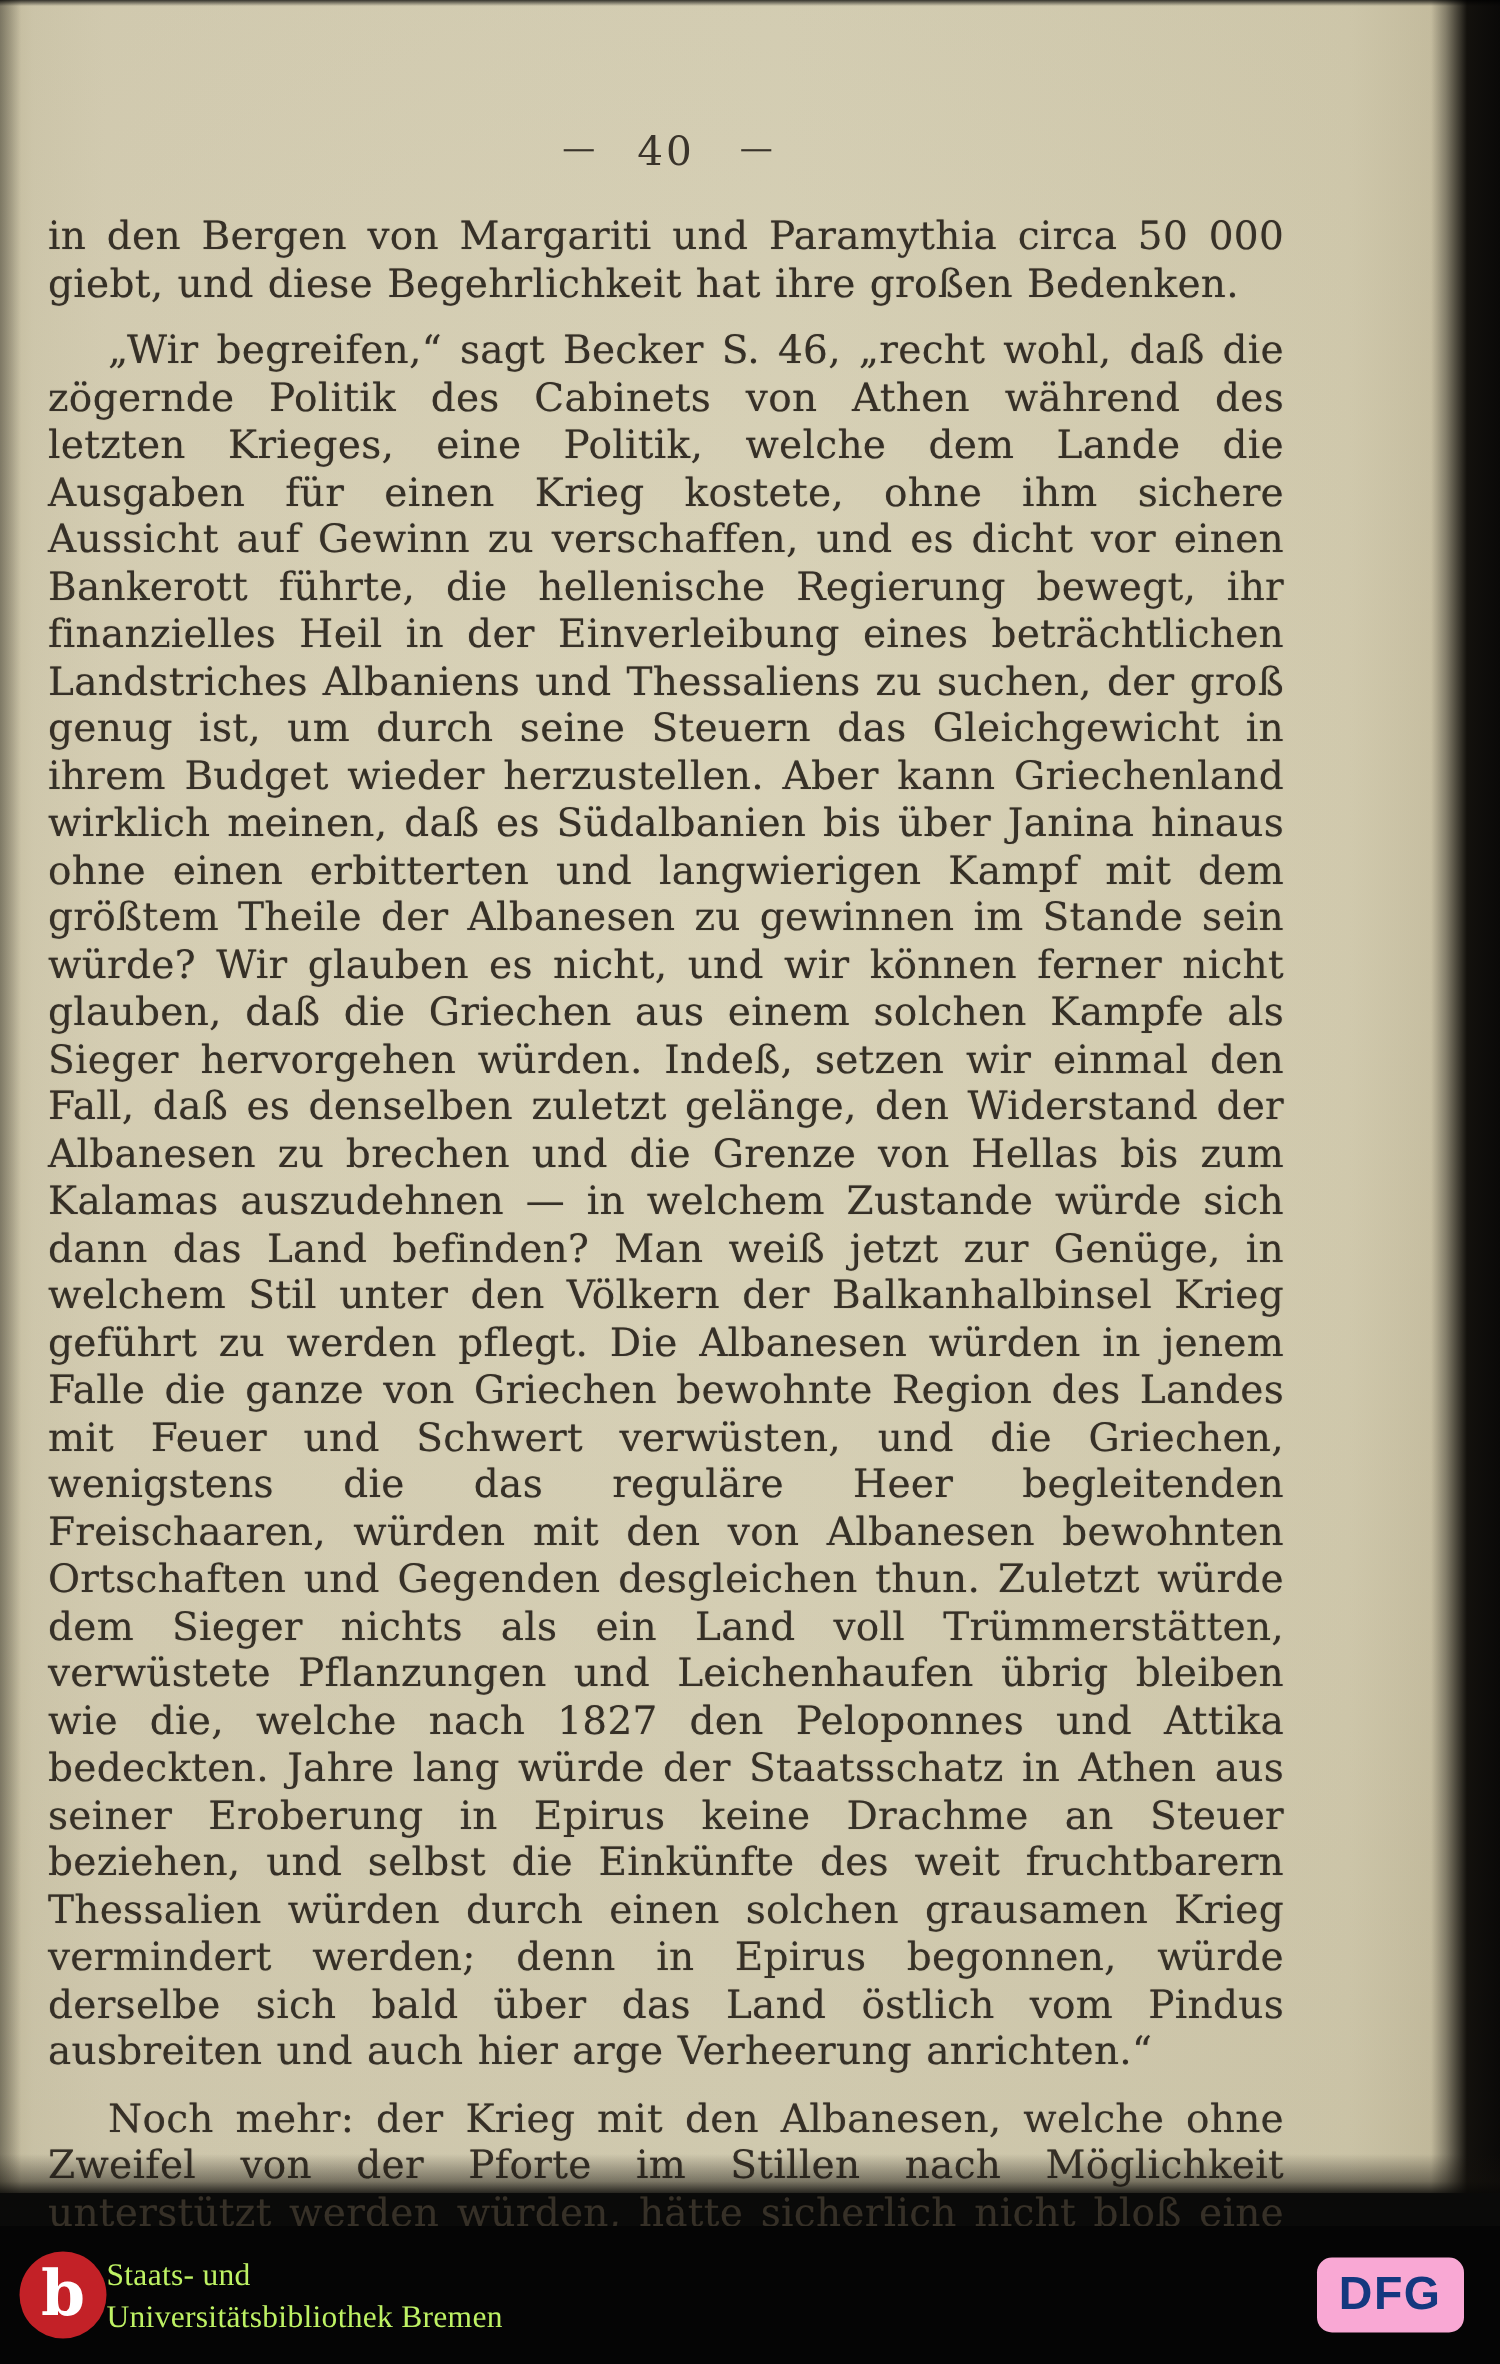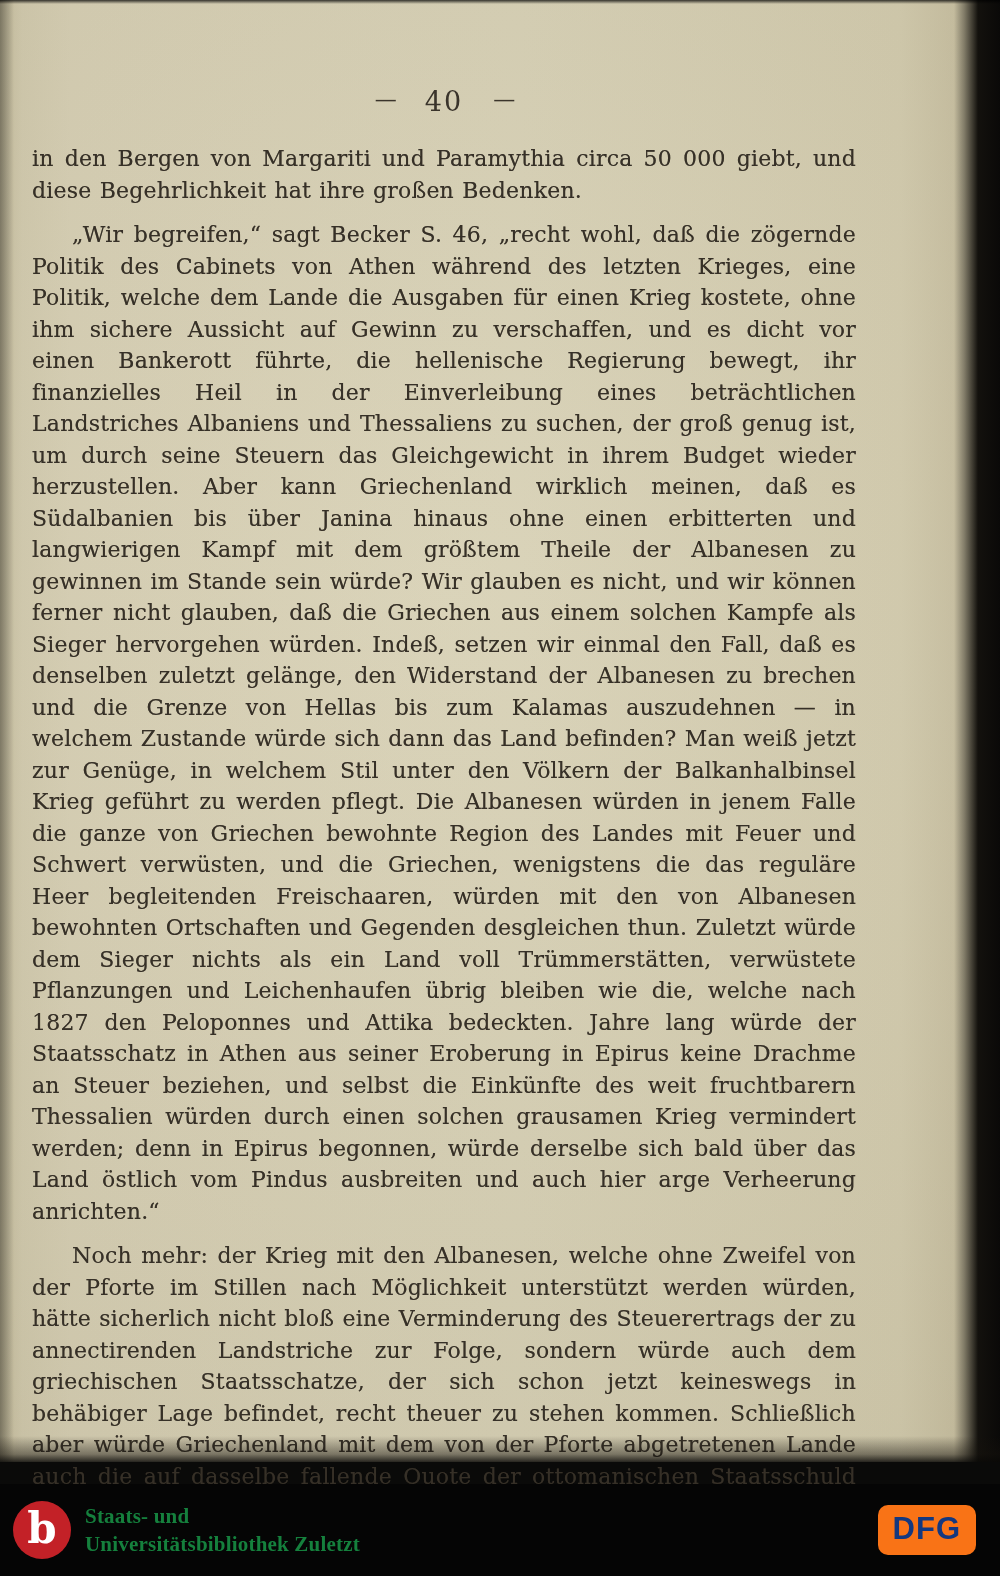--- a/index.html
+++ b/index.html
@@ -75,21 +75,21 @@
     letter-spacing: -2px;
     position: relative;
     top: -2px;
   }
   .page-header .num {
     font-size: 27px;
     letter-spacing: 2px;
   }
   .para {
     margin: 0 0 13px 0;
-    font-size: 22px;
+    font-size: 26px;
     line-height: 31.5px;
     text-align: justify;
     text-indent: 40px;
     letter-spacing: 0.2px;
     word-spacing: 1px;
     color: #363027;
     text-shadow: 0 0 0.6px rgba(54,48,39,0.55);
   }
   .para.no-indent { text-indent: 0; }
   
@@ -111,34 +111,33 @@
     justify-content: center;
     font-family: "DejaVu Serif", serif;
     font-size: 42px;
     font-weight: bold;
     margin-left: 13px;
     flex: 0 0 auto;
     padding-bottom: 4px;
     box-sizing: border-box;
   }
   .lib-name {
-    color: #15803d;
-    margin-left: 14px;
+    color: #bef264;
+    margin-left: 0;
     font-family: "Liberation Serif", "DejaVu Serif", serif;
     font-size: 21px;
     line-height: 1.35;
     letter-spacing: 0.2px;
-    font-weight: bold;
   }
   .dfg-logo {
     position: absolute;
     right: 24px;
     top: 50%;
     transform: translateY(-50%);
-    background: #f97316;
+    background: #f9a8d4;
     border-radius: 10px;
     padding: 6px 15px 8px 15px;
     font-family: "Liberation Sans", "DejaVu Sans", sans-serif;
     font-weight: bold;
     font-size: 31px;
     letter-spacing: 1px;
     color: #14387f;
   }
 </style>
 </head>
@@ -164,20 +163,20 @@
     <div class="edge-right"></div>
     <div class="edge-top"></div>
   </div>
 
   <div class="footer-bar">
     <div class="lib-logo">
       <span>b</span>
     </div>
     <div class="lib-name">
       <div>Staats- und</div>
-      <div>Universitätsbibliothek Zuletzt</div>
+      <div>Universitätsbibliothek Bremen</div>
     </div>
     <div class="dfg-logo">
       <span>DFG</span>
     </div>
   </div>
 
 </div>
 
 </body></html>

